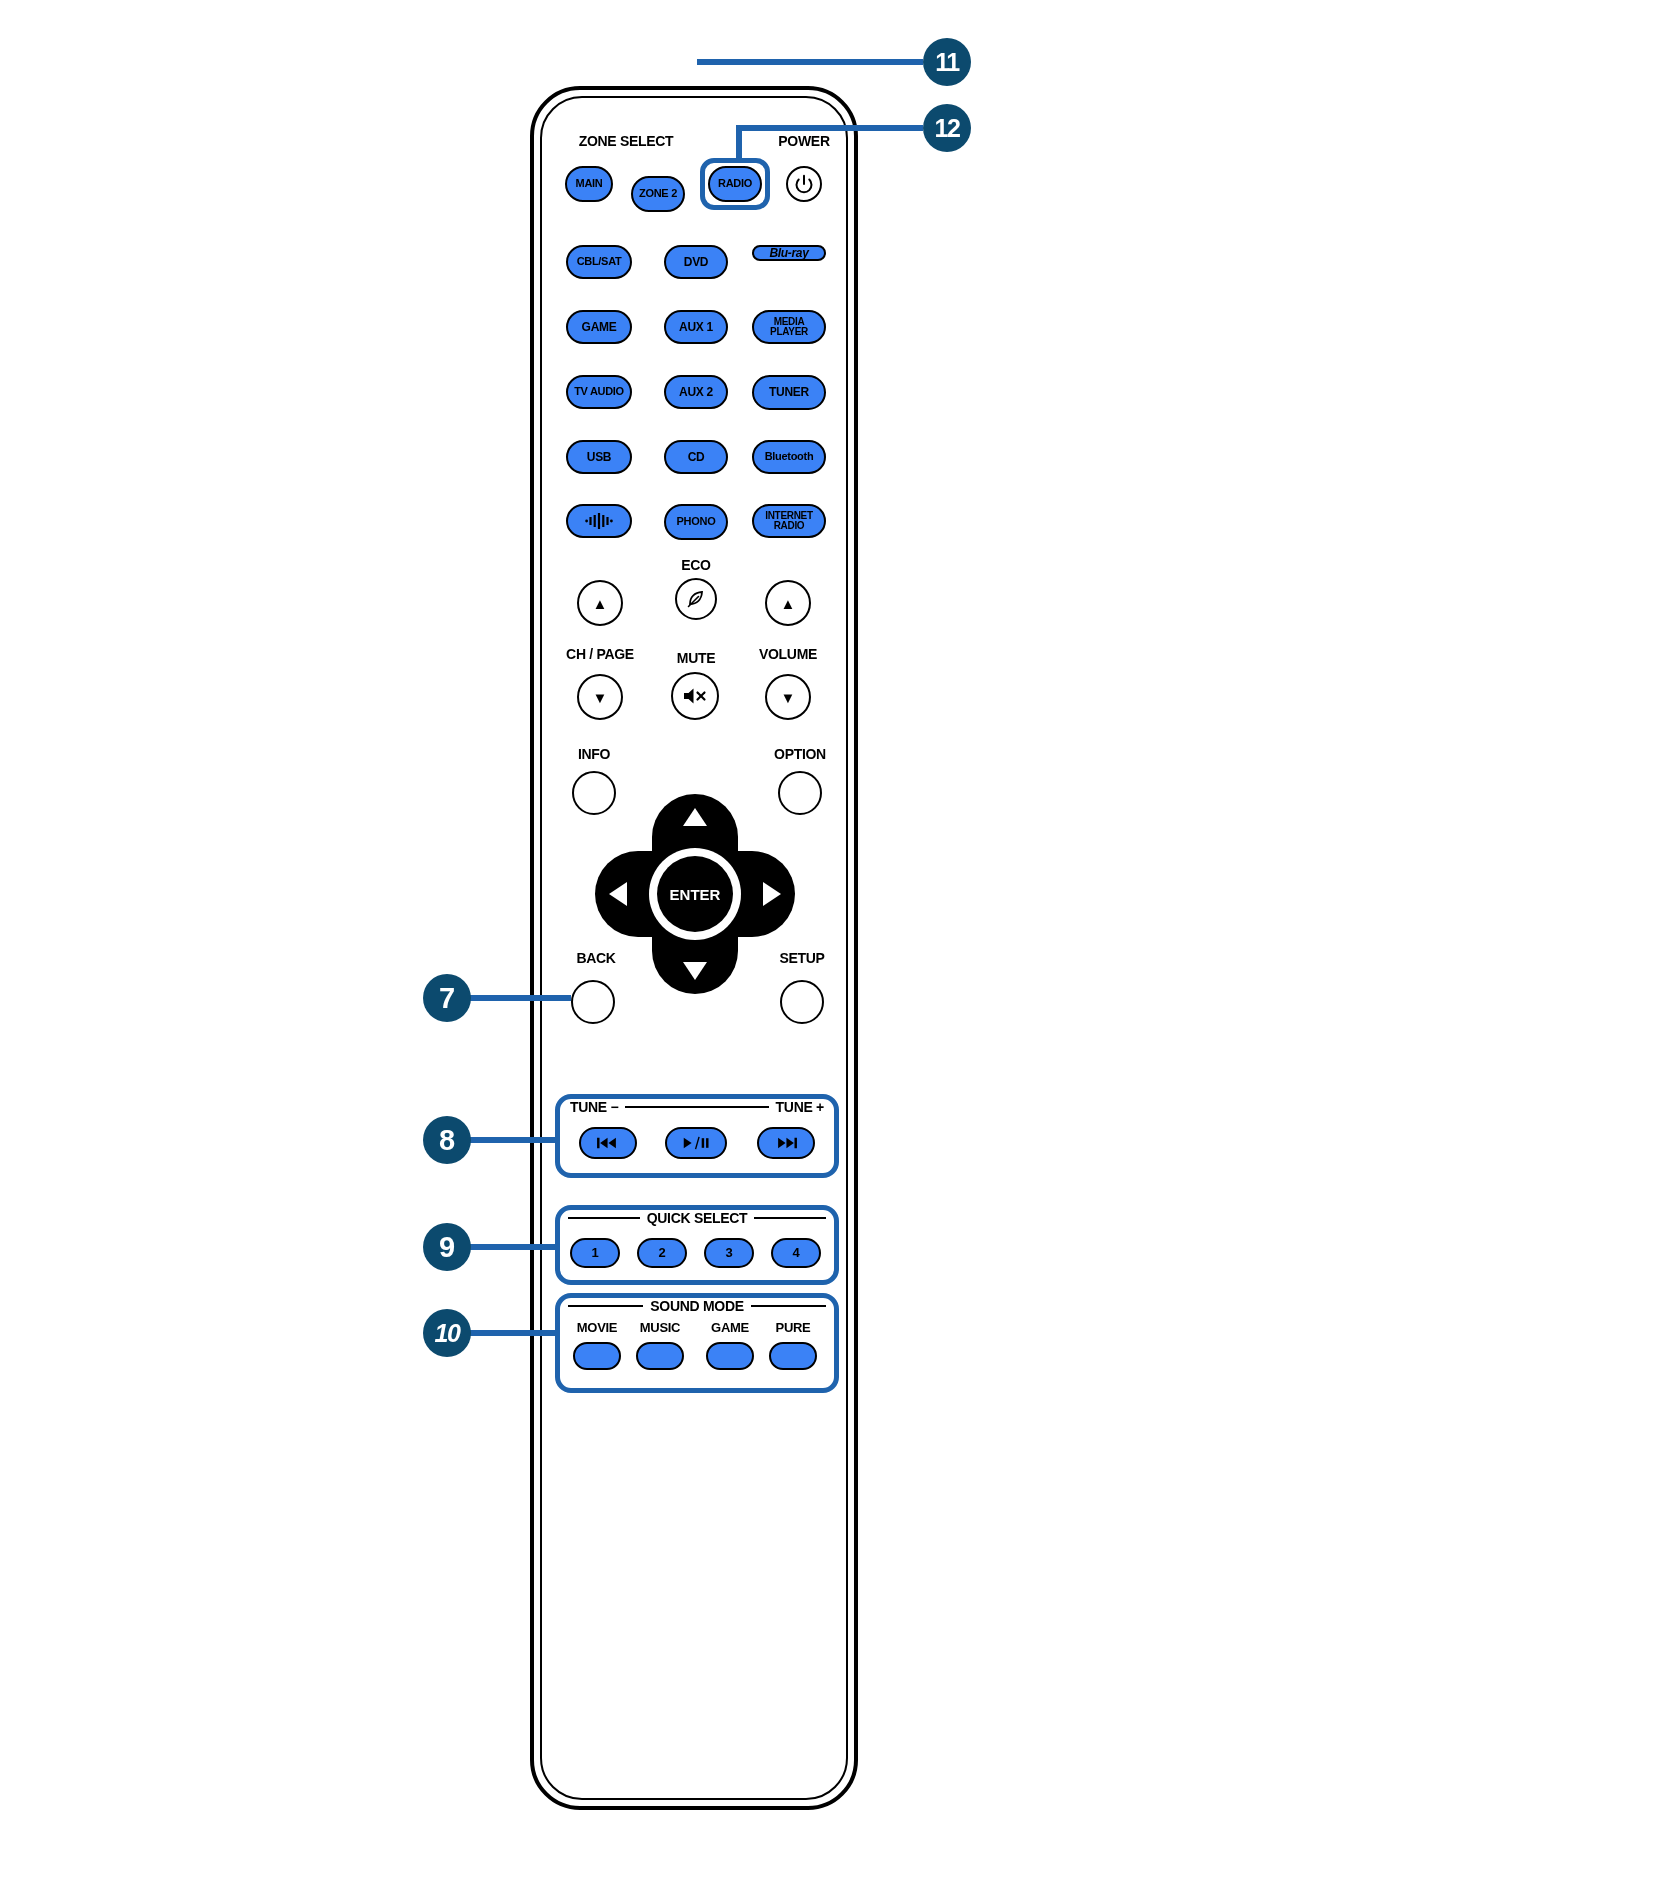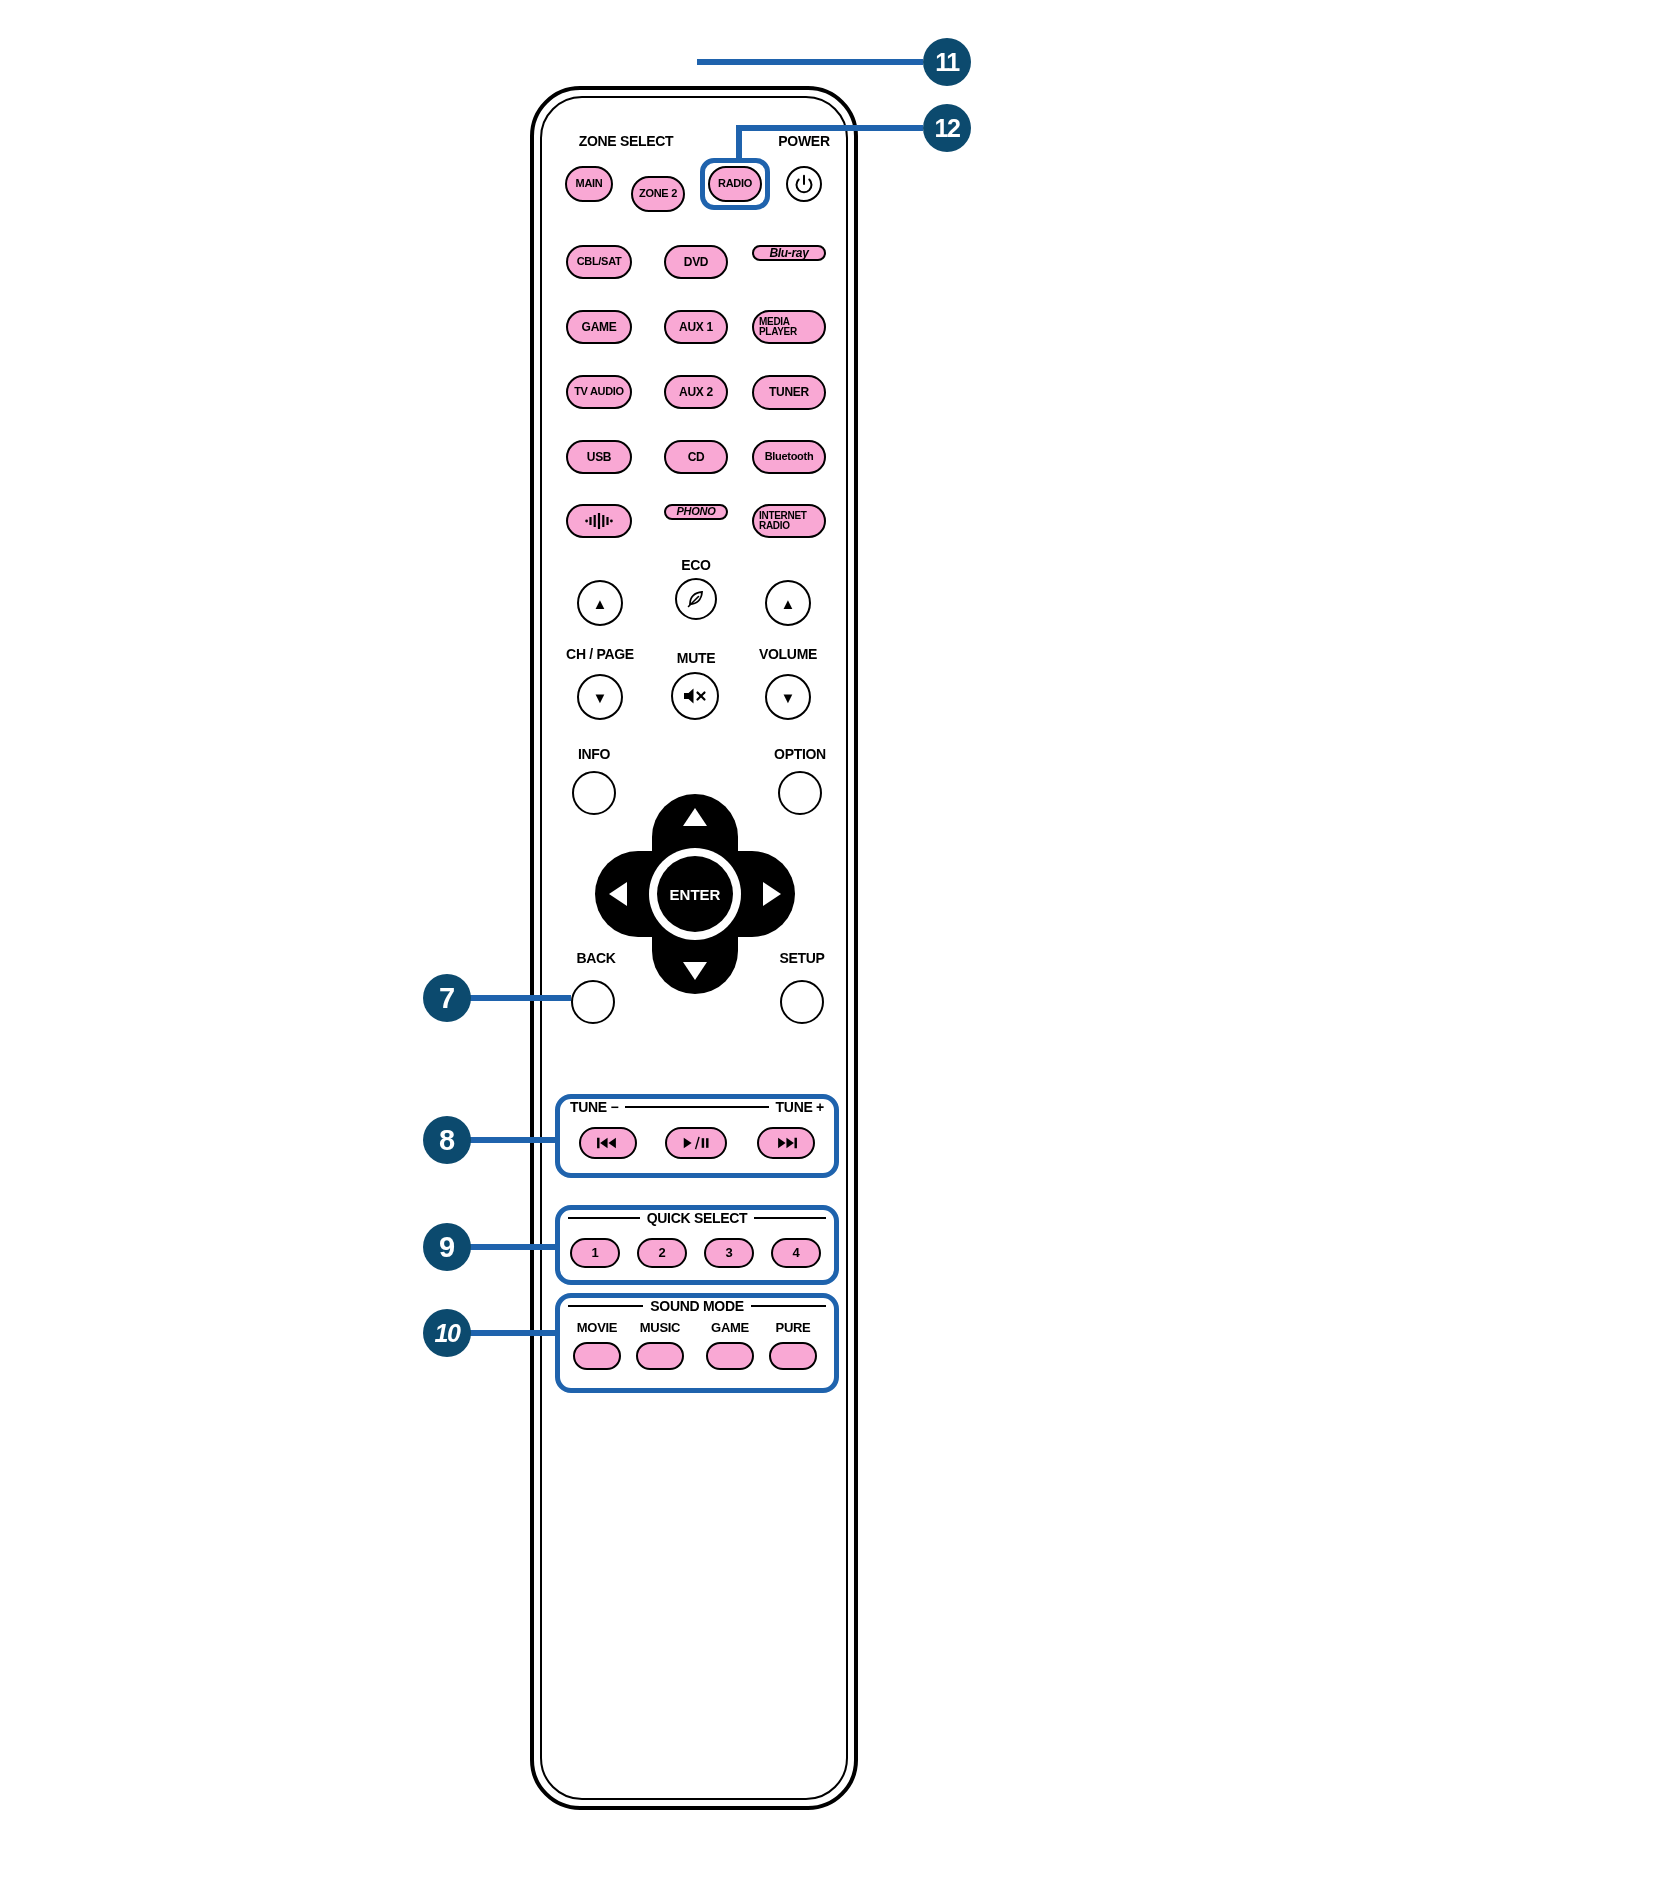--- a/index.html
+++ b/index.html
@@ -13,23 +13,23 @@
   }
   .remote-inner {
     position: absolute; left: 6px; top: 6px; right: 6px; bottom: 6px;
     border: 2px solid #000; border-radius: 42px;
   }
 
   .lbl { position: absolute; font-weight: bold; font-size: 14px; letter-spacing: -0.3px; text-align: center; color: #000; }
   .lbl.sm { font-size: 13px; }
 
   .oval {
-    position: absolute; border: 2.5px solid #000; border-radius: 20px; background: #f9a8d4;
+    position: absolute; border: 2.5px solid #000; border-radius: 20px; background: #3b82f6;
     display: flex; align-items: center; justify-content: center;
-    font-weight: bold; font-size: 12px; letter-spacing: -0.3px; text-align: left; line-height: 1.05; color: #000;
+    font-weight: bold; font-size: 12px; letter-spacing: -0.3px; text-align: center; line-height: 1.05; color: #000;
   }
   .oval.f11 { font-size: 11px; }
   .oval.tl { font-size: 10px; padding: 0 5px; }
 
   .circle {
     position: absolute; border: 2.5px solid #000; border-radius: 50%; background: #fff;
     display: flex; align-items: center; justify-content: center; font-weight: bold; color: #000;
   }
   .tri { font-size: 15px; line-height: 1; }
 
@@ -93,21 +93,21 @@
     <svg width="28" height="18" viewBox="0 0 28 18">
       <circle cx="1.6" cy="9" r="1.4" fill="#000"></circle>
       <rect x="4.4" y="5" width="2.2" height="8" fill="#000"></rect>
       <rect x="8.6" y="3" width="2.2" height="12" fill="#000"></rect>
       <rect x="12.9" y="1" width="2.2" height="16" fill="#000"></rect>
       <rect x="17.2" y="3" width="2.2" height="12" fill="#000"></rect>
       <rect x="21.4" y="5" width="2.2" height="8" fill="#000"></rect>
       <circle cx="26.4" cy="9" r="1.4" fill="#000"></circle>
     </svg>
   </div>
-  <div class="oval f11" style="left:664px; top:504px; width:64px; height:16px;font-style:italic;">PHONO</div>
+  <div class="oval f11" style="left:664px; top:504px; width:64px; height:36px;">PHONO</div>
   <div class="oval tl" style="left:752px; top:504px; width:74px; height:34px;">INTERNET RADIO</div>
 
   <div class="lbl" style="left:666px; top:557px; width:60px;">ECO</div>
   <div class="circle" style="left:675px; top:578px; width:42px; height:42px;">
     <svg width="24" height="24" viewBox="0 0 24 24">
       <path d="M6 17 C6 10 10.5 5.5 18 5 C17.5 12.5 13 17 6 17 Z" fill="none" stroke="#000" stroke-width="1.8"></path>
       <path d="M4.5 19.5 C8 16 11 13 14.5 9.5" fill="none" stroke="#000" stroke-width="1.6" stroke-linecap="round"></path>
     </svg>
   </div>
 

